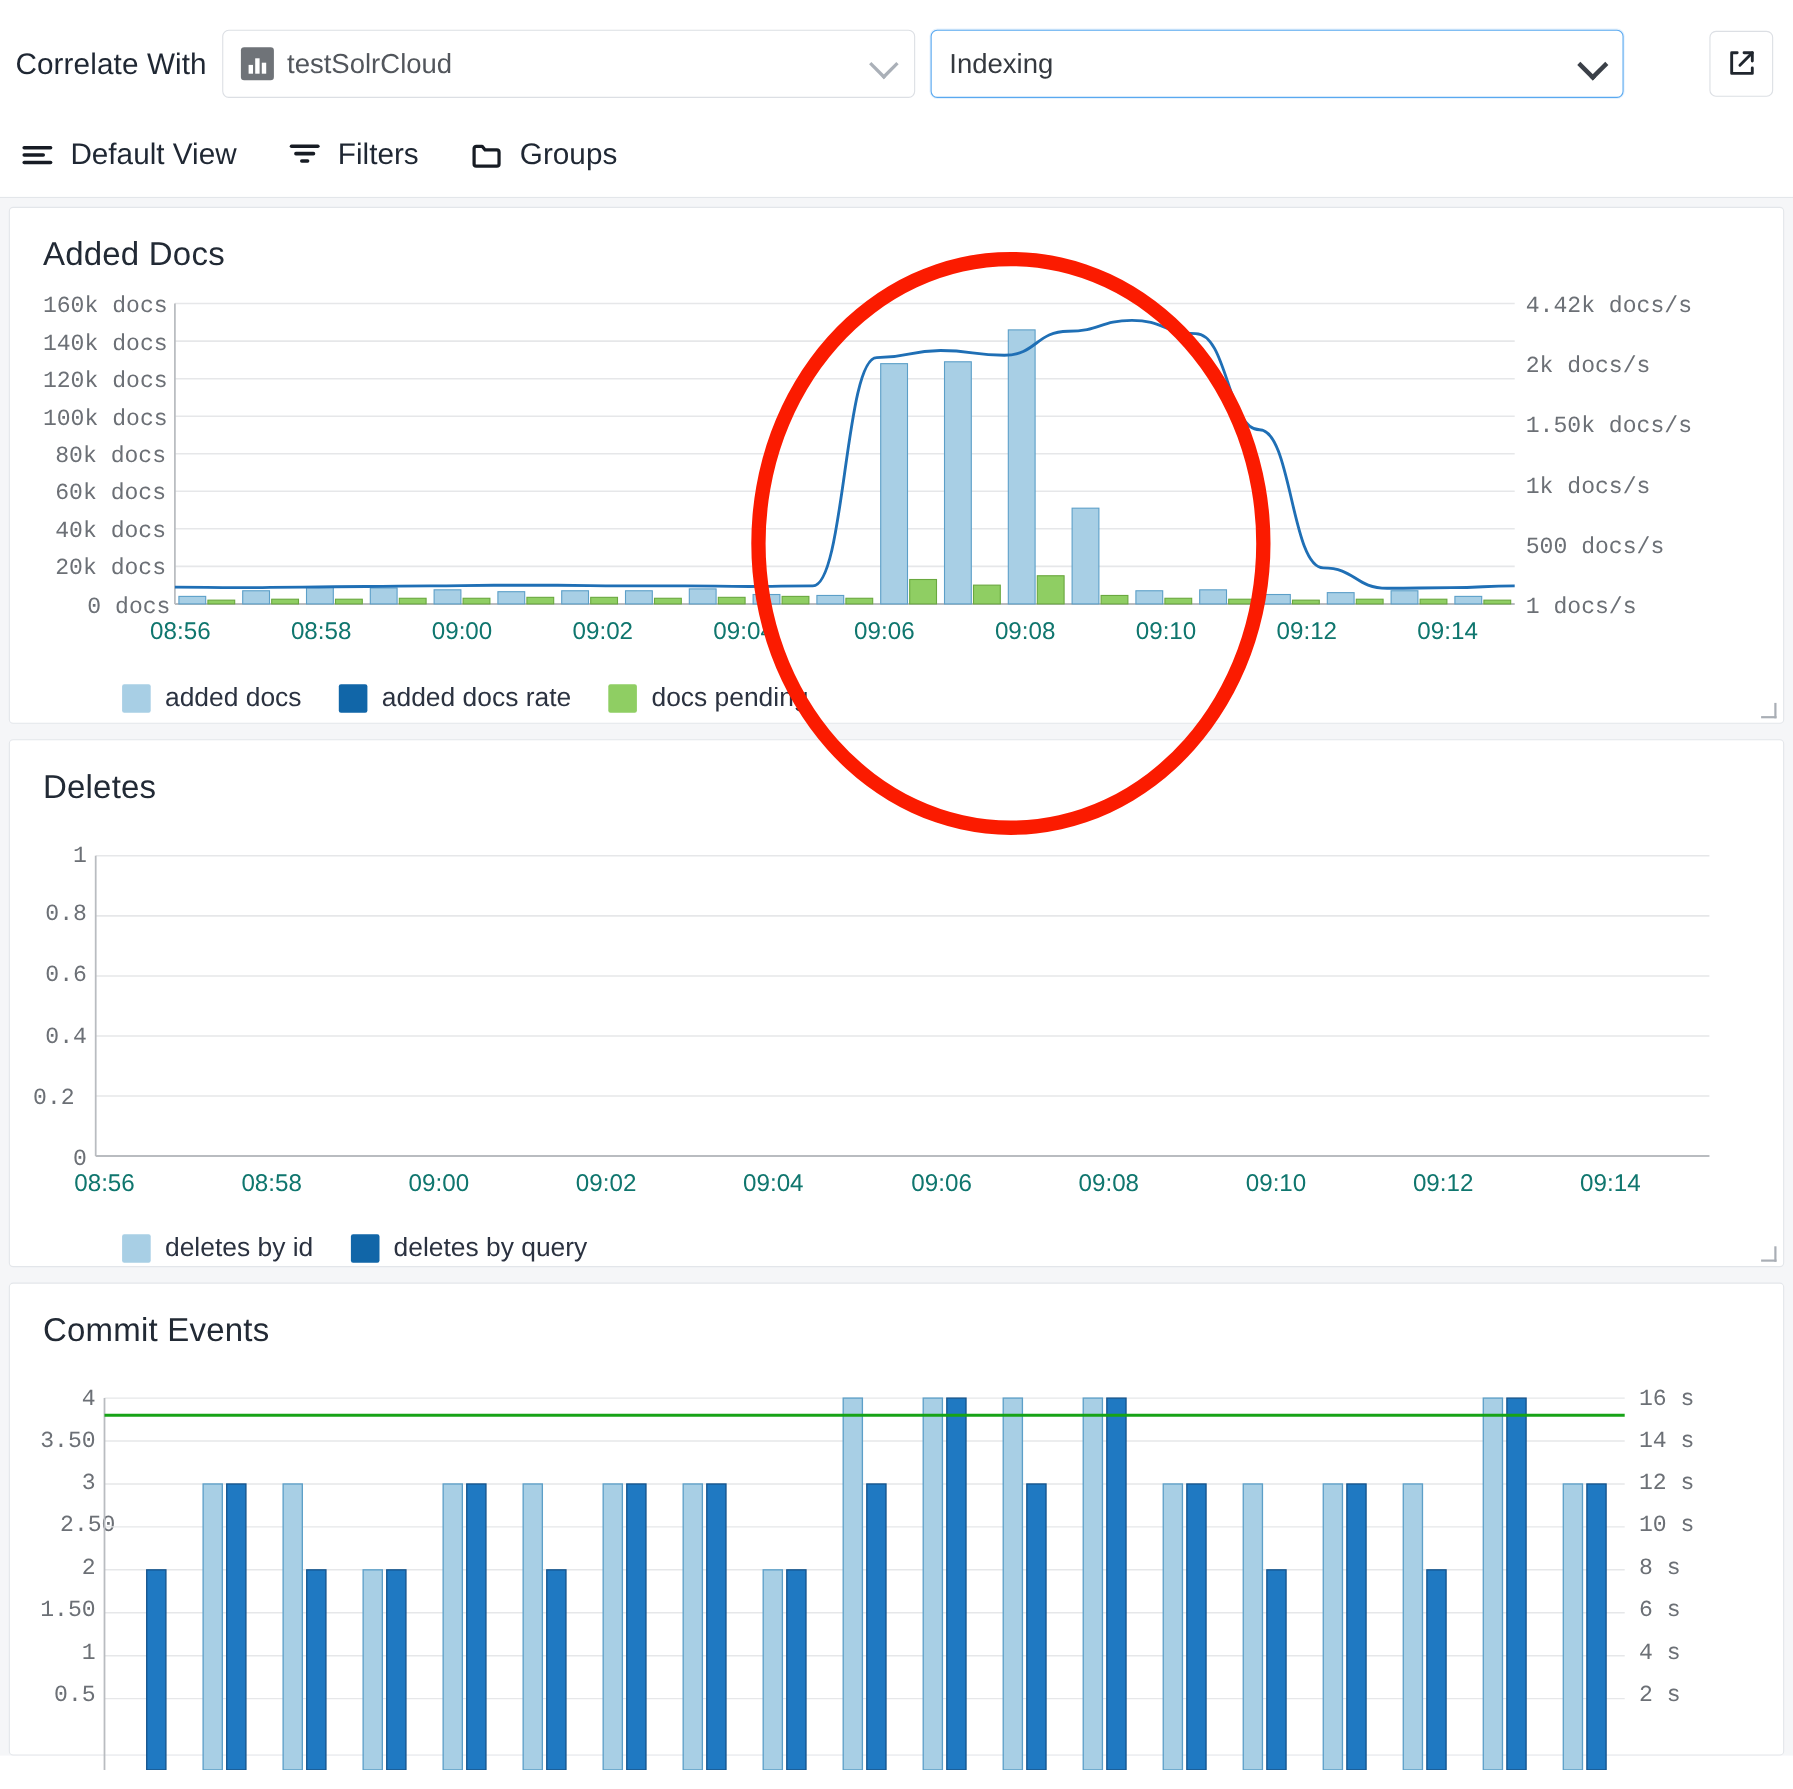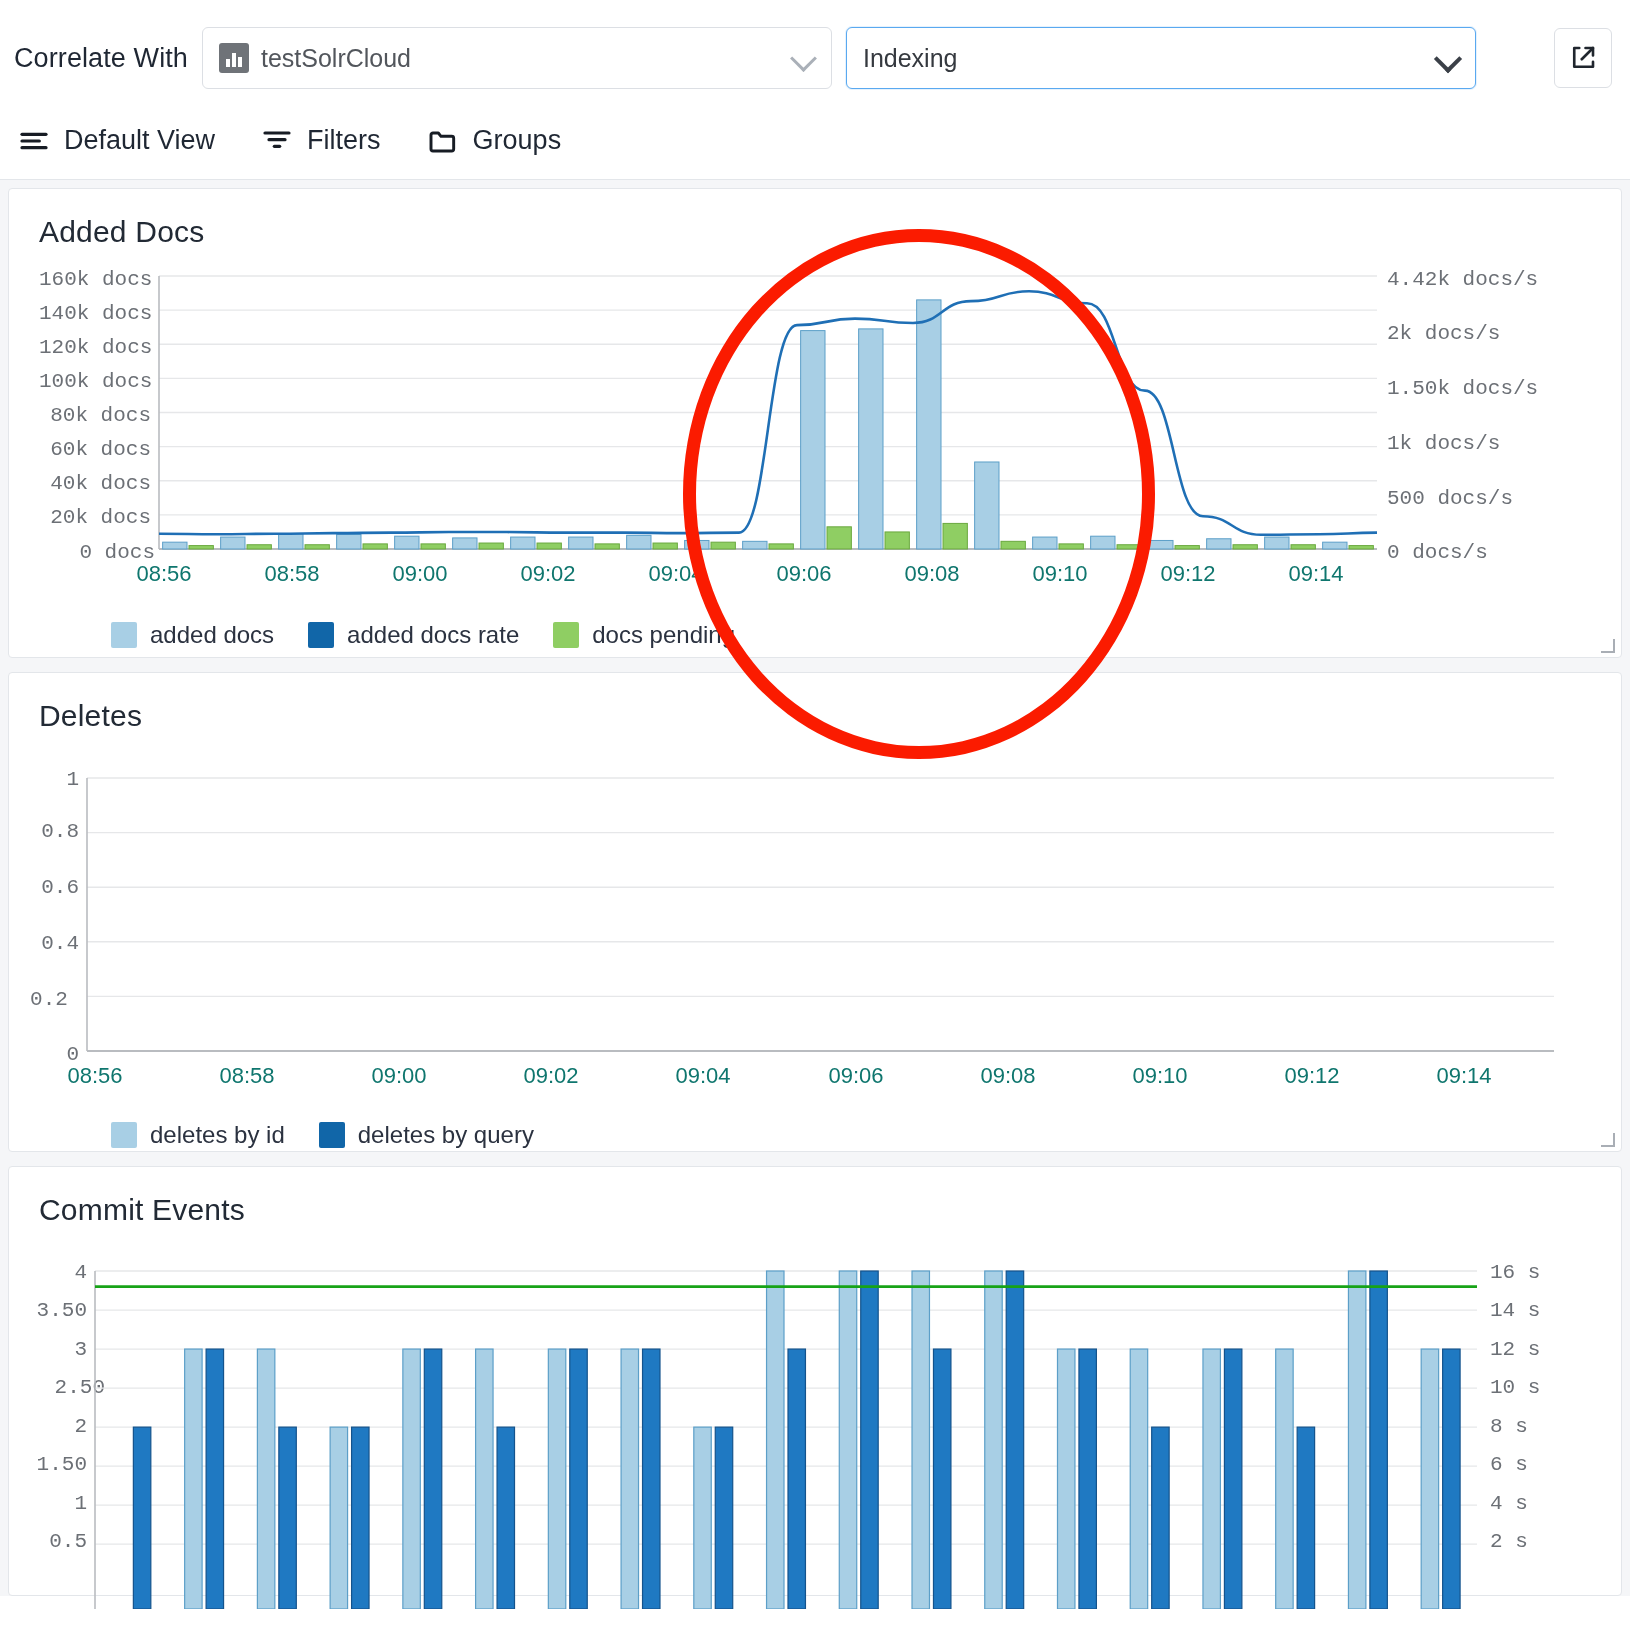--- a/index.html
+++ b/index.html
@@ -214,21 +214,21 @@
       <div class="tick-lbl mono" style="left:30px;top:165px;width:112px;text-align:right">60k docs</div>
       <div class="tick-lbl mono" style="left:30px;top:199px;width:112px;text-align:right">40k docs</div>
       <div class="tick-lbl mono" style="left:30px;top:233px;width:112px;text-align:right">20k docs</div>
       <div class="tick-lbl mono" style="left:34px;top:268px;width:112px;text-align:right">0 docs</div>
 
       <div class="tick-lbl mono r" style="left:1378px;top:-5px">4.42k docs/s</div>
       <div class="tick-lbl mono r" style="left:1378px;top:49px">2k docs/s</div>
       <div class="tick-lbl mono r" style="left:1378px;top:104px">1.50k docs/s</div>
       <div class="tick-lbl mono r" style="left:1378px;top:159px">1k docs/s</div>
       <div class="tick-lbl mono r" style="left:1378px;top:214px">500 docs/s</div>
-      <div class="tick-lbl mono r" style="left:1378px;top:268px">0 docs/s</div>
+      <div class="tick-lbl mono r" style="left:1378px;top:268px">1 docs/s</div>
 
       <svg id="svg-added" width="1630" height="300" style="position:absolute;left:0;top:0">
           <line x1="150" x2="1368" y1="3" y2="3" stroke="#e6e7e9" stroke-width="1.4"></line>
           <line x1="150" x2="1368" y1="37.125" y2="37.125" stroke="#e6e7e9" stroke-width="1.4"></line>
           <line x1="150" x2="1368" y1="71.25" y2="71.25" stroke="#e6e7e9" stroke-width="1.4"></line>
           <line x1="150" x2="1368" y1="105.375" y2="105.375" stroke="#e6e7e9" stroke-width="1.4"></line>
           <line x1="150" x2="1368" y1="139.5" y2="139.5" stroke="#e6e7e9" stroke-width="1.4"></line>
           <line x1="150" x2="1368" y1="173.625" y2="173.625" stroke="#e6e7e9" stroke-width="1.4"></line>
           <line x1="150" x2="1368" y1="207.75" y2="207.75" stroke="#e6e7e9" stroke-width="1.4"></line>
           <line x1="150" x2="1368" y1="241.875" y2="241.875" stroke="#e6e7e9" stroke-width="1.4"></line>

